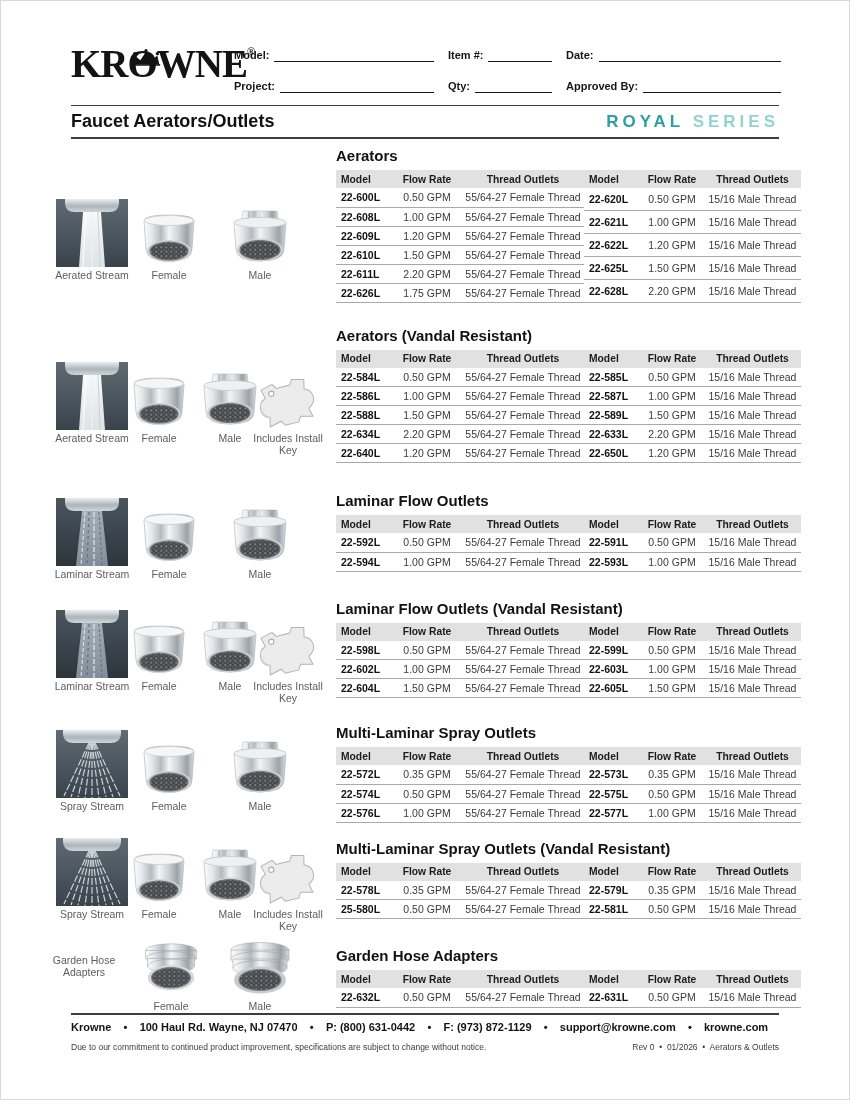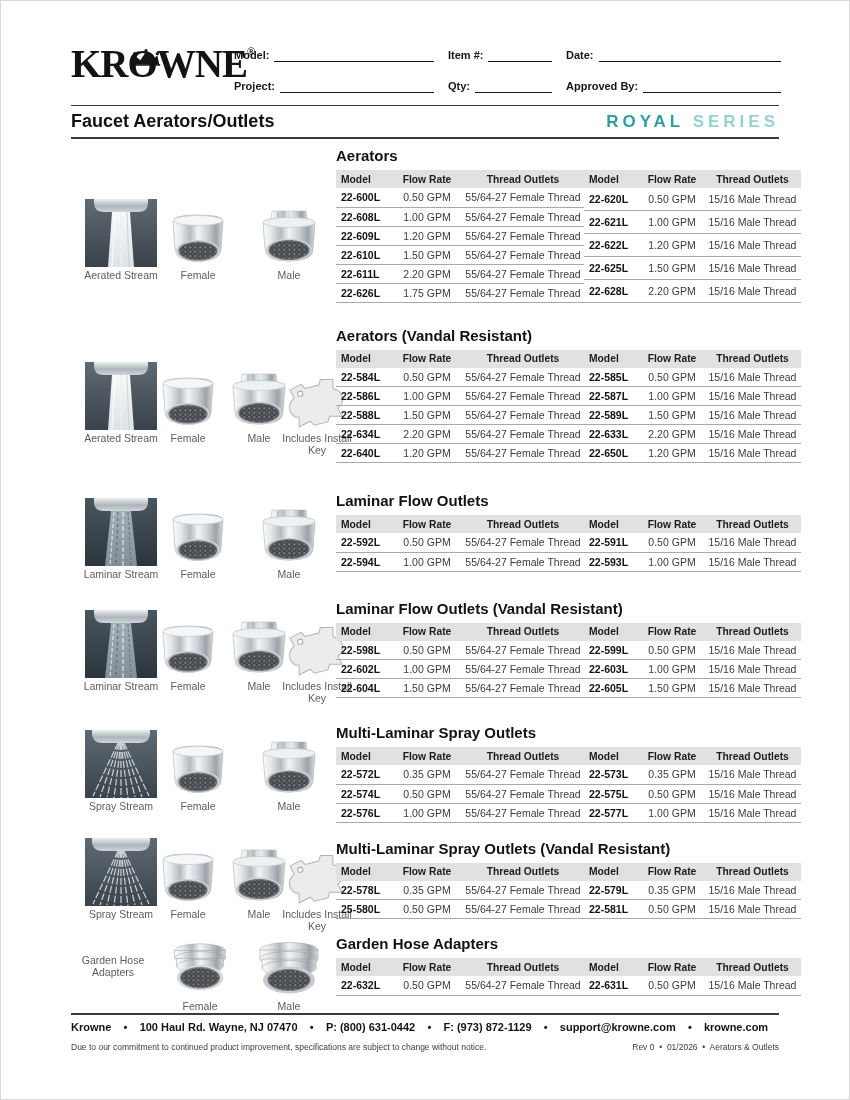--- a/index.html
+++ b/index.html
@@ -35,24 +35,24 @@
   .tbl td{padding:3px 1px;border-bottom:1px solid #a9a9a9;text-align:center;height:19px}
   .tbl th:nth-child(1),.tbl td:nth-child(1){text-align:left;padding-left:5px}
   .tbl.left th:nth-child(1){width:56px}.tbl.left th:nth-child(2){width:70px}
   .tbl.right th:nth-child(1){width:56px}.tbl.right th:nth-child(2){width:64px}
   td.model{font-weight:bold;color:#121212}
   .sec:nth-child(1){margin-bottom:24px}
   .sec:nth-child(2){margin-bottom:29px}
   .sec:nth-child(3){margin-bottom:28px}
   .sec:nth-child(4){margin-bottom:26px}
   .sec:nth-child(5){margin-bottom:17px}
-  .sec:nth-child(6){margin-bottom:16px}
+  .sec:nth-child(6){margin-bottom:28px}
 
   
-  .figures{position:absolute;left:64px;top:0;width:292px;height:1100px}
+  .figures{position:absolute;left:35px;top:0;width:292px;height:1100px}
   .fig{position:absolute;left:0;width:292px;height:96px}
   .fig1{top:198px}.fig2{top:361px}.fig3{top:497px}.fig4{top:609px}.fig5{top:729px}.fig6{top:837px}.fig7{top:929px}
   .itm{position:absolute;top:0;text-align:center}
   .imgbox{display:flex;align-items:flex-end;justify-content:center;height:68px}
   .cap{font-size:10.5px;color:#5d5d5d;line-height:1.18;margin-top:2px}
   .pos-photo{left:8px;width:96px}
   .fig .pos-f{left:100px;width:66px}
   .fig .pos-m{left:190px;width:68px}
   .fig.haskey .pos-f{left:90px}
   .fig.haskey .pos-m{left:160px}

